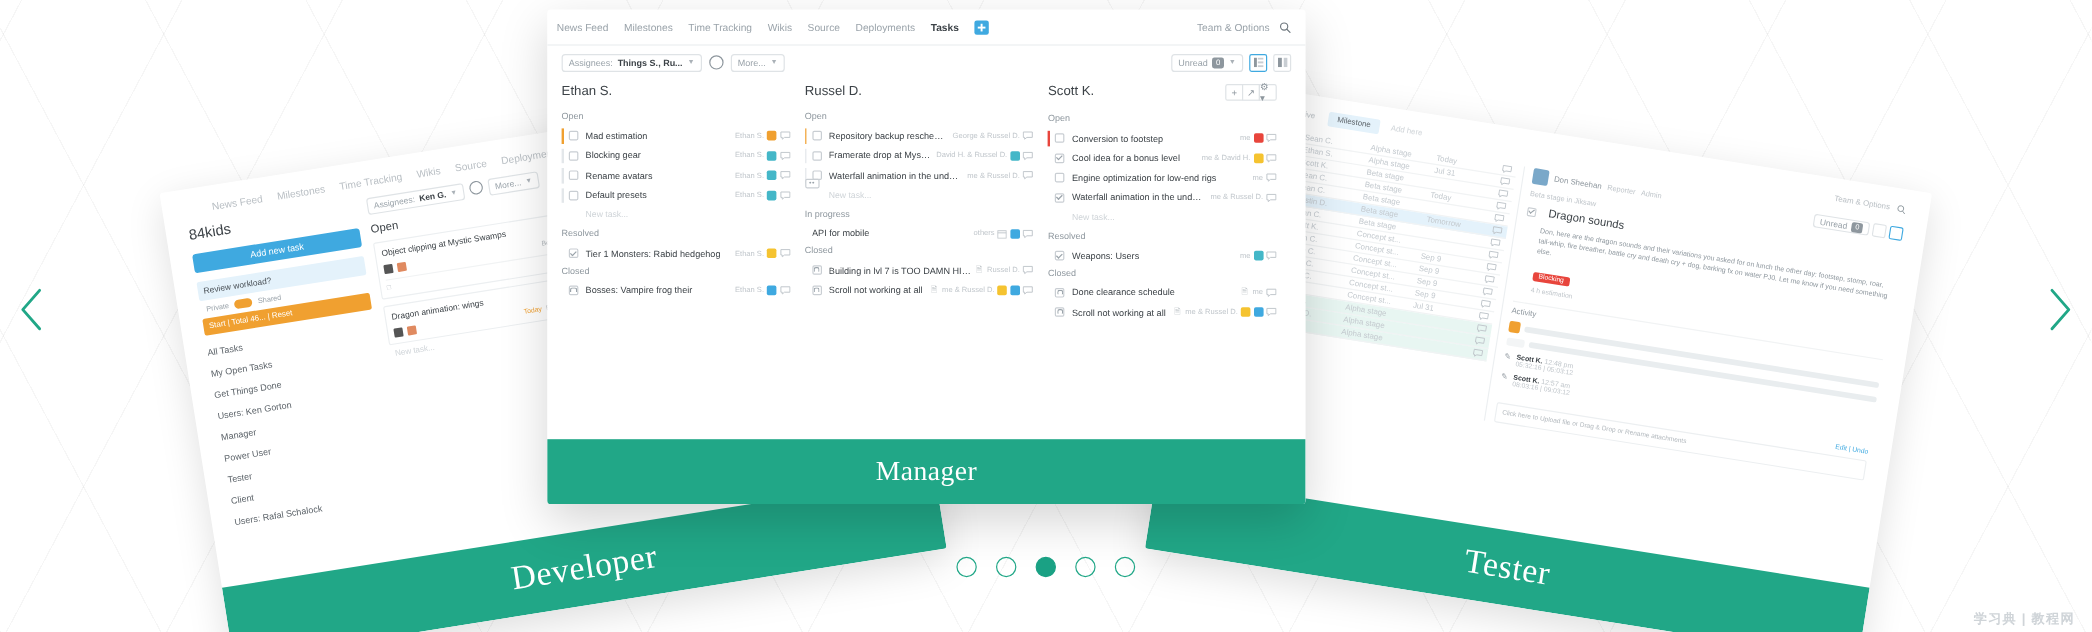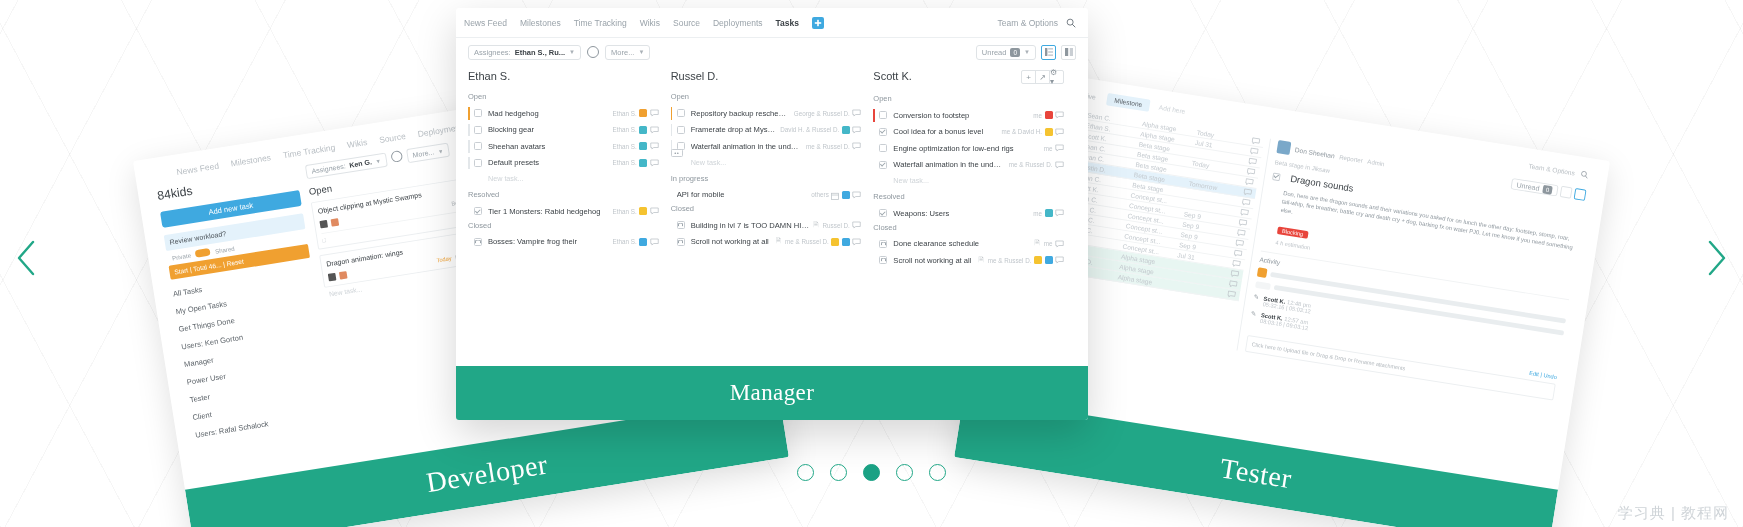--- a/index.html
+++ b/index.html
@@ -213,21 +213,21 @@
     display:flex; align-items:center; justify-content:center; gap:16px; z-index:70;
   }
   .dot{
     width:17px;height:17px;border-radius:50%;
     border:1.5px solid #21a787; background:transparent; cursor:pointer;
   }
   .dot.active{ background:#1aa184; border-color:#1aa184; }
   
   .watermark{
     position:absolute; right:14px; bottom:4px;
-    font-size:15px; color:#cfd4d8; letter-spacing:1px; z-index:70;
+    font-size:11px; color:#cfd4d8; letter-spacing:1px; z-index:70;font-weight:bold;
   }
 </style>
 </head>
 <body>
 
 <div class="bg-lattice"></div>
 
 <div class="side-card left">
   <div class="side-body">
     <div class="mini-nav">
@@ -609,21 +609,21 @@
             <circle cx="6.6" cy="6.6" r="4.8" fill="none" stroke="#6f787f" stroke-width="1.5"></circle>
             <line x1="10.2" y1="10.2" x2="14.4" y2="14.4" stroke="#6f787f" stroke-width="1.6" stroke-linecap="round"></line>
           </svg>
       </span>
     </div>
   </div>
 
   <div class="filter-bar">
     <div class="filter-pill">
       <span class="lbl">Assignees:</span>
-      <span class="val">Ethan S., Ru...</span>
+      <span class="val">Things S., Ru...</span>
       <span class="caret">▼</span>
     </div>
     <span class="circle-btn"></span>
     <div class="filter-pill">
       <span class="lbl">More...</span>
       <span class="caret">▼</span>
     </div>
     <div class="filter-right">
       <div class="unread-pill">
         <span class="lbl">Unread</span>
@@ -649,21 +649,21 @@
 
   <div class="columns" id="task-columns">
       <div class="col">
         <div class="col-head">
           <div class="col-title">Ethan S.</div>
         </div>
         <div class="group-label">Open</div>
         <div class="task">
           <span class="bar orange"></span>
           <span class="cb"></span>
-          <span class="task-title">Mad hedgehog</span>
+          <span class="task-title">Mad estimation</span>
           <span class="task-right">
             <span class="assignee">Ethan S.</span>
             <span class="sq orange"></span>
             <span class="bubble">
               <svg width="9" height="8" viewBox="0 0 12 10">
                 <path d="M1 1h10v6H5L2.5 9V7H1z" fill="none" stroke="#c0c6cb" stroke-width="1.1" stroke-linejoin="round"></path>
               </svg>
             </span>
           </span>
         </div>
@@ -677,21 +677,21 @@
             <span class="bubble">
               <svg width="9" height="8" viewBox="0 0 12 10">
                 <path d="M1 1h10v6H5L2.5 9V7H1z" fill="none" stroke="#c0c6cb" stroke-width="1.1" stroke-linejoin="round"></path>
               </svg>
             </span>
           </span>
         </div>
         <div class="task">
           <span class="bar "></span>
           <span class="cb"></span>
-          <span class="task-title">Sheehan avatars</span>
+          <span class="task-title">Rename avatars</span>
           <span class="task-right">
             <span class="assignee">Ethan S.</span>
             <span class="sq teal"></span>
             <span class="bubble">
               <svg width="9" height="8" viewBox="0 0 12 10">
                 <path d="M1 1h10v6H5L2.5 9V7H1z" fill="none" stroke="#c0c6cb" stroke-width="1.1" stroke-linejoin="round"></path>
               </svg>
             </span>
           </span>
         </div>

